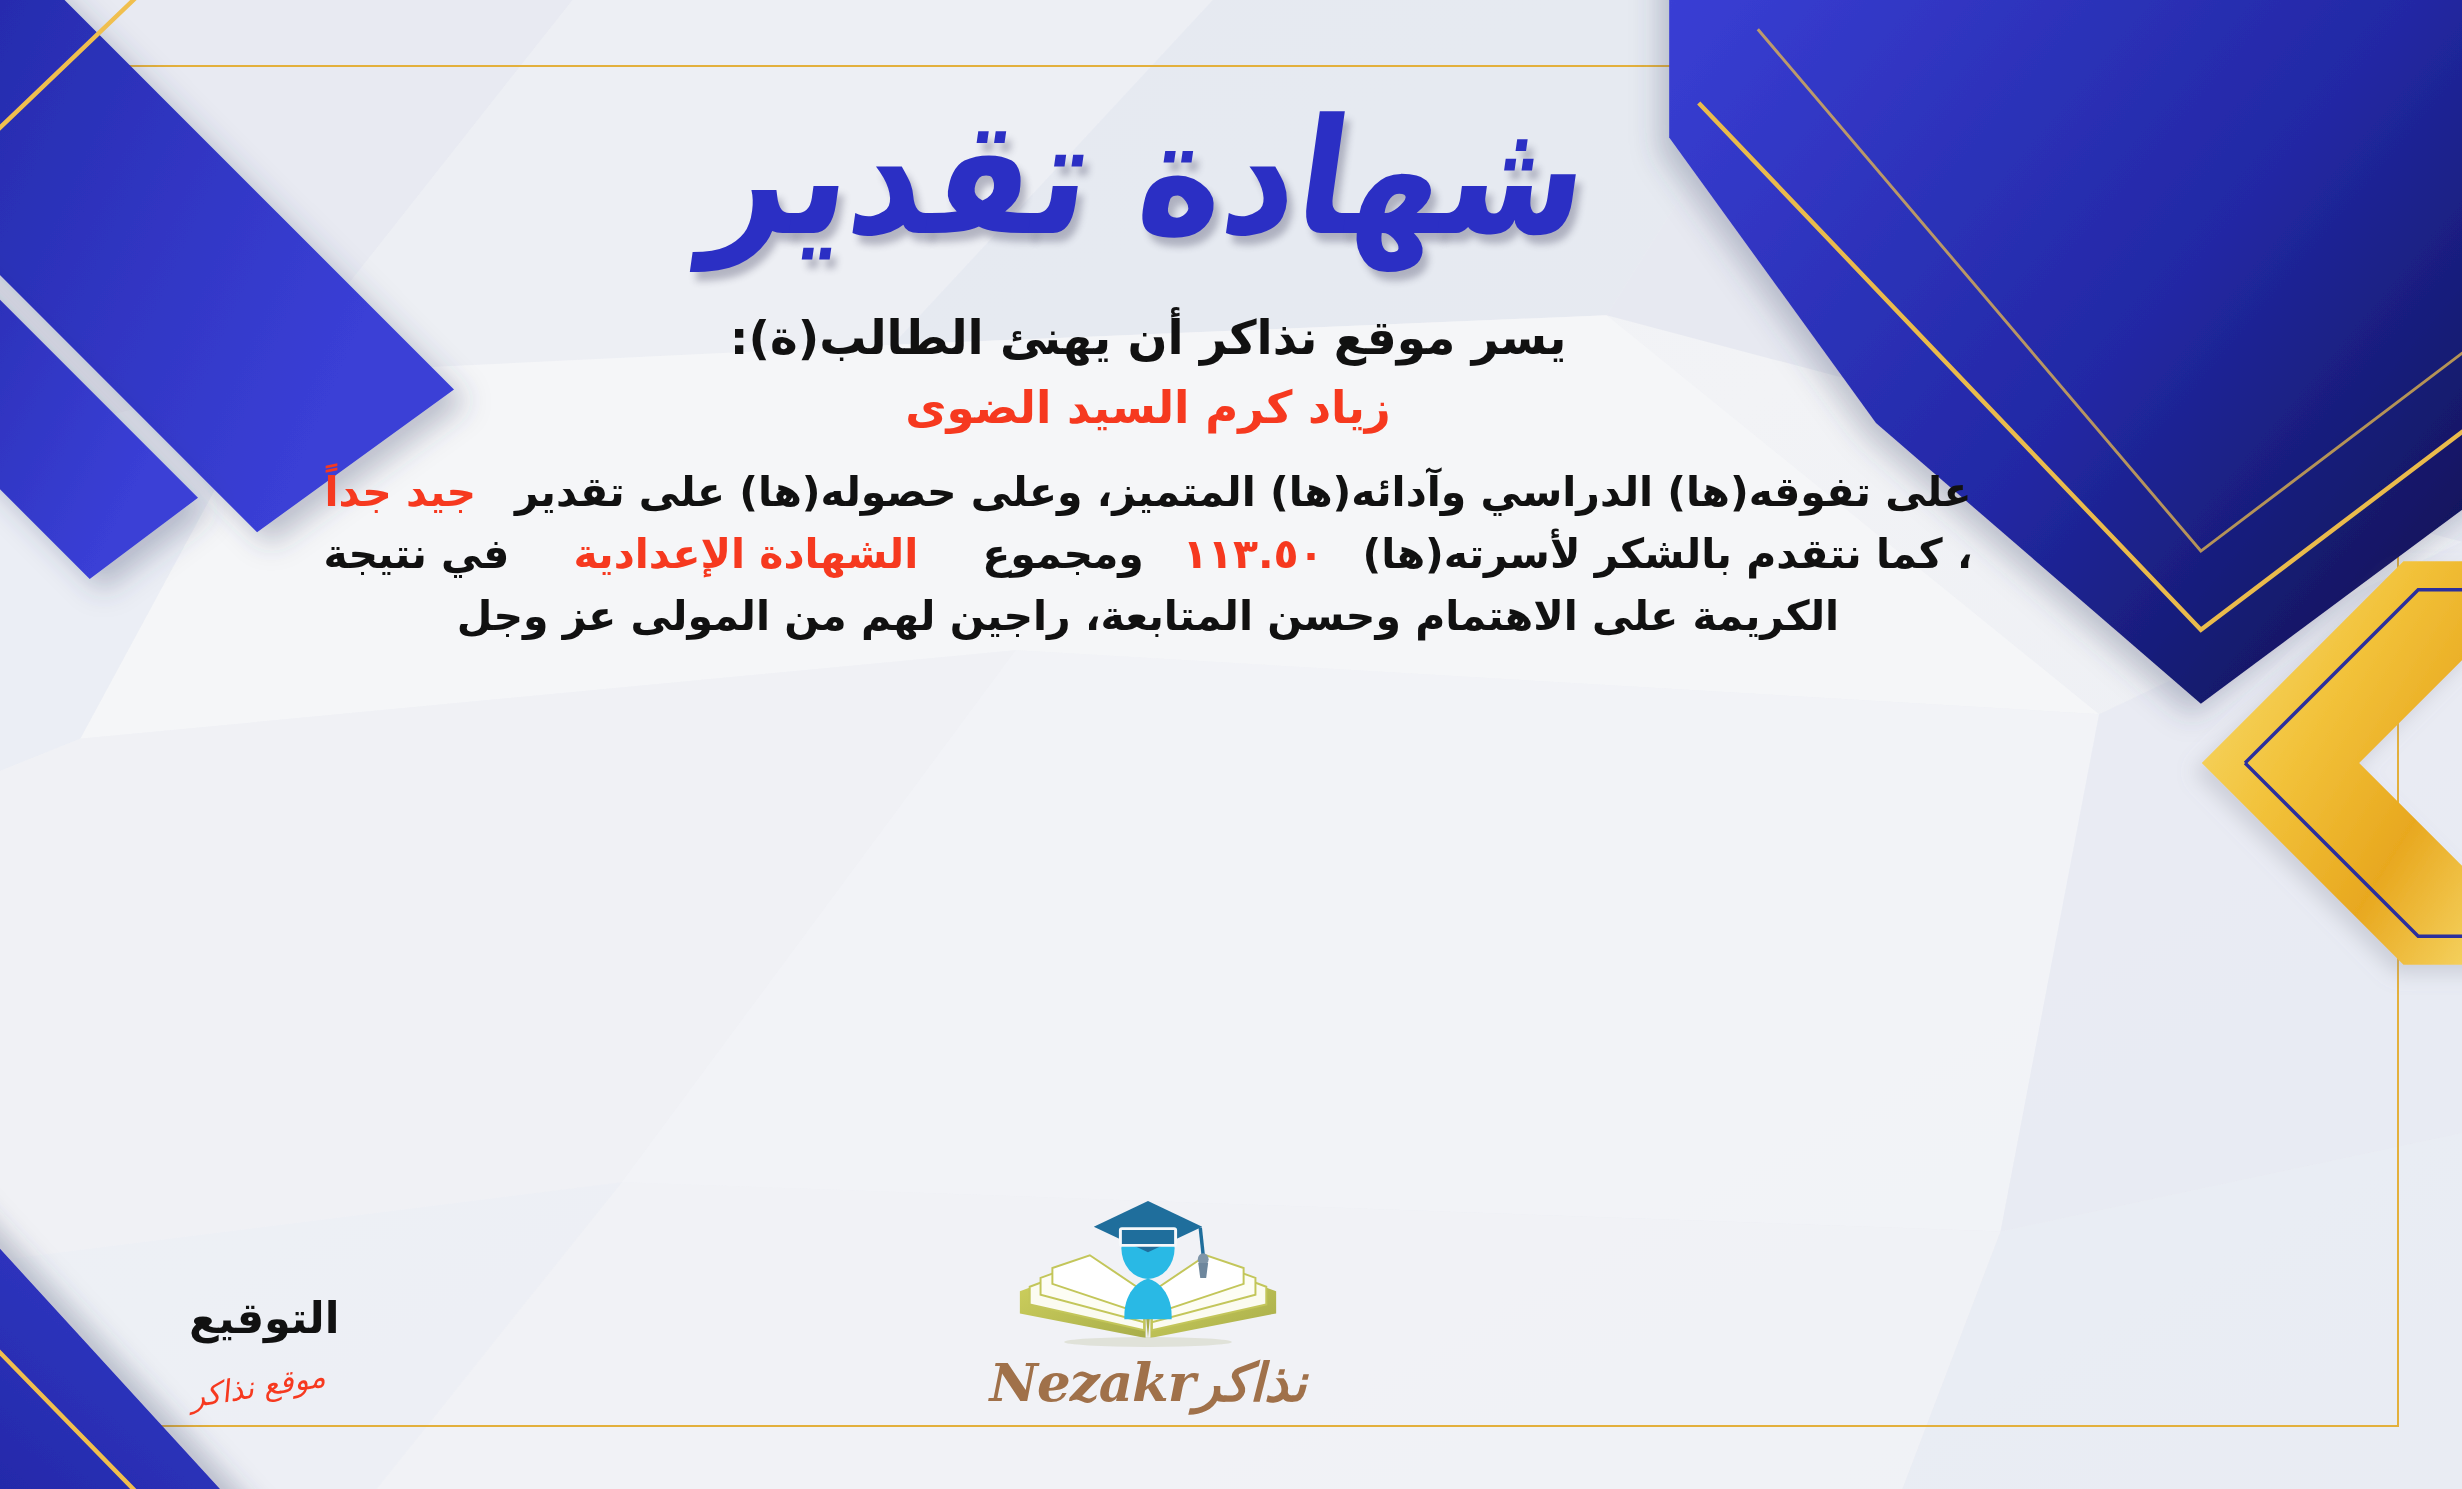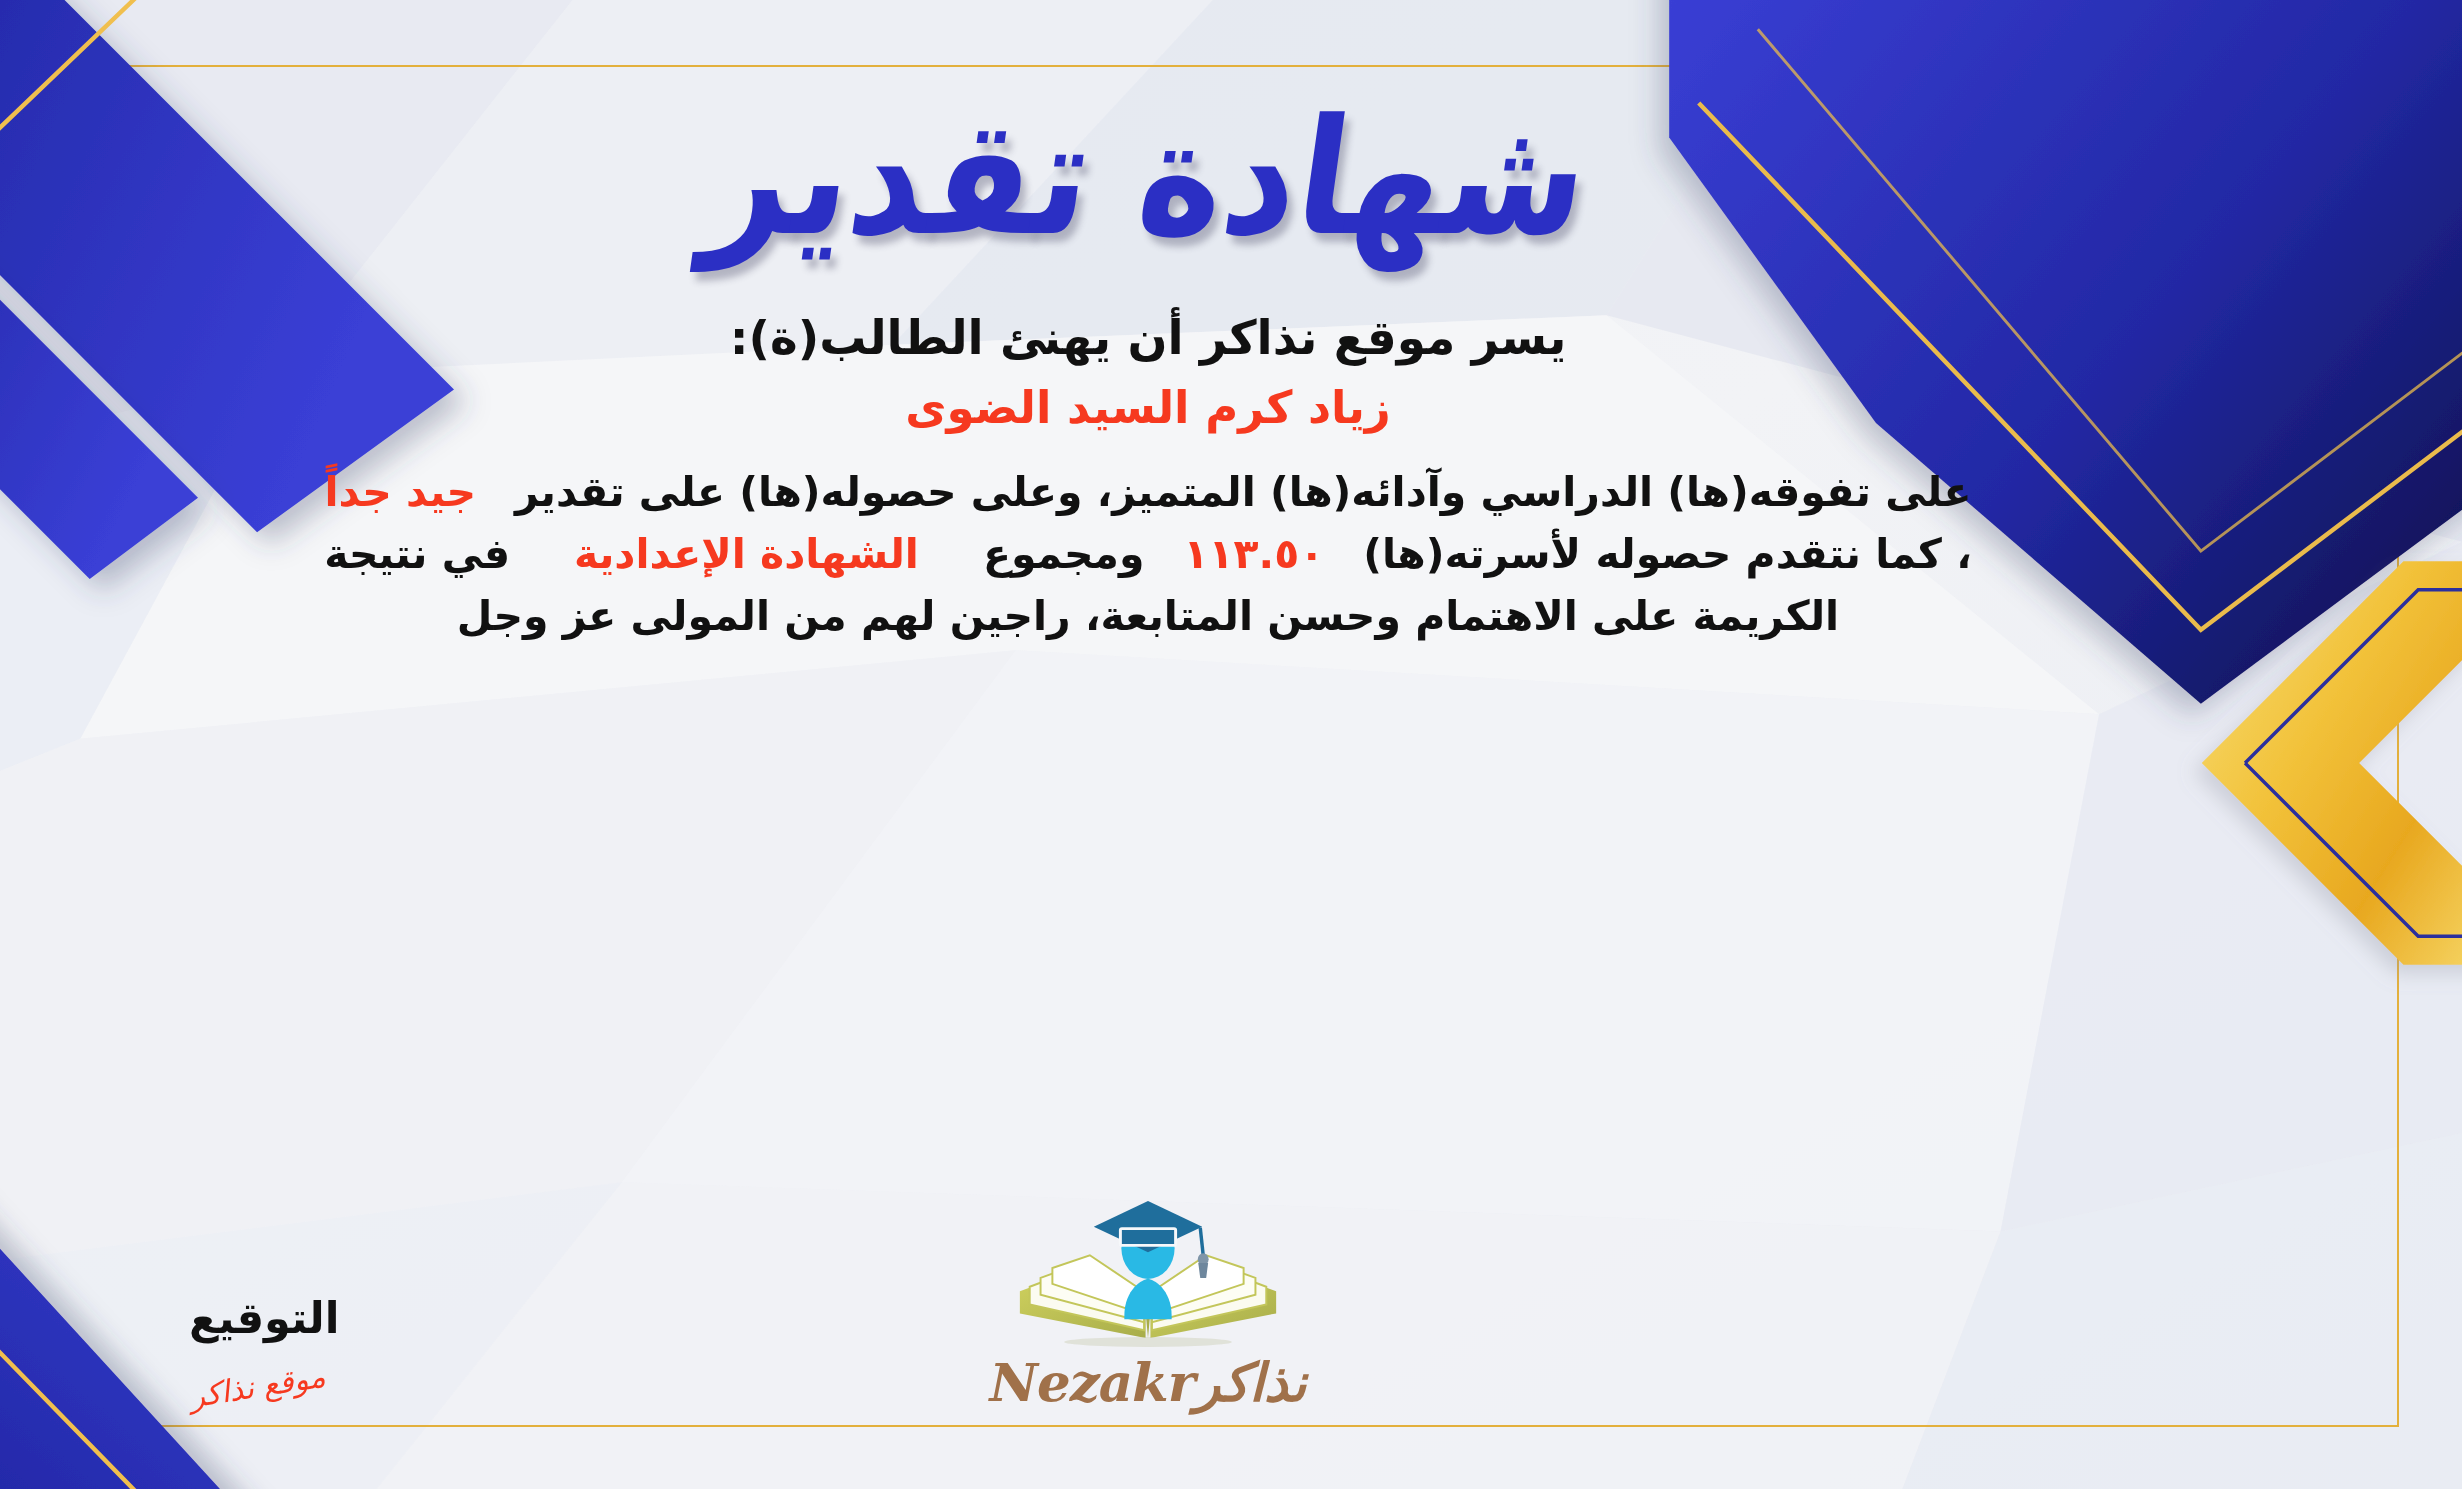--- a/index.html
+++ b/index.html
@@ -310,21 +310,21 @@
 
     <div class="greeting">يسر موقع نذاكر أن يهنئ الطالب(ة):</div>
 
     <div class="student-name">زياد كرم السيد الضوى</div>
 
     <div class="body-block">
 
       <span class="body-line"><span>على تفوقه(ها) الدراسي وآدائه(ها) المتميز، وعلى حصوله(ها) على تقدير</span><span class="gap-sm"></span><span class="hl">جيد جداً</span></span>
 
       <span class="body-line l2">
-          <span>، كما نتقدم حصوله لأسرته(ها)</span>
+          <span>، كما نتقدم بالشكر لأسرته(ها)</span>
           <span class="gap-sm"></span>
           <span class="num">١١٣.٥٠</span>
           <span class="gap-sm"></span>
           <span>ومجموع</span>
           <span class="gap-md"></span>
           <span class="hl">الشهادة الإعدادية</span>
           <span class="gap-md"></span>
           <span>في نتيجة</span>
         </span>
 

